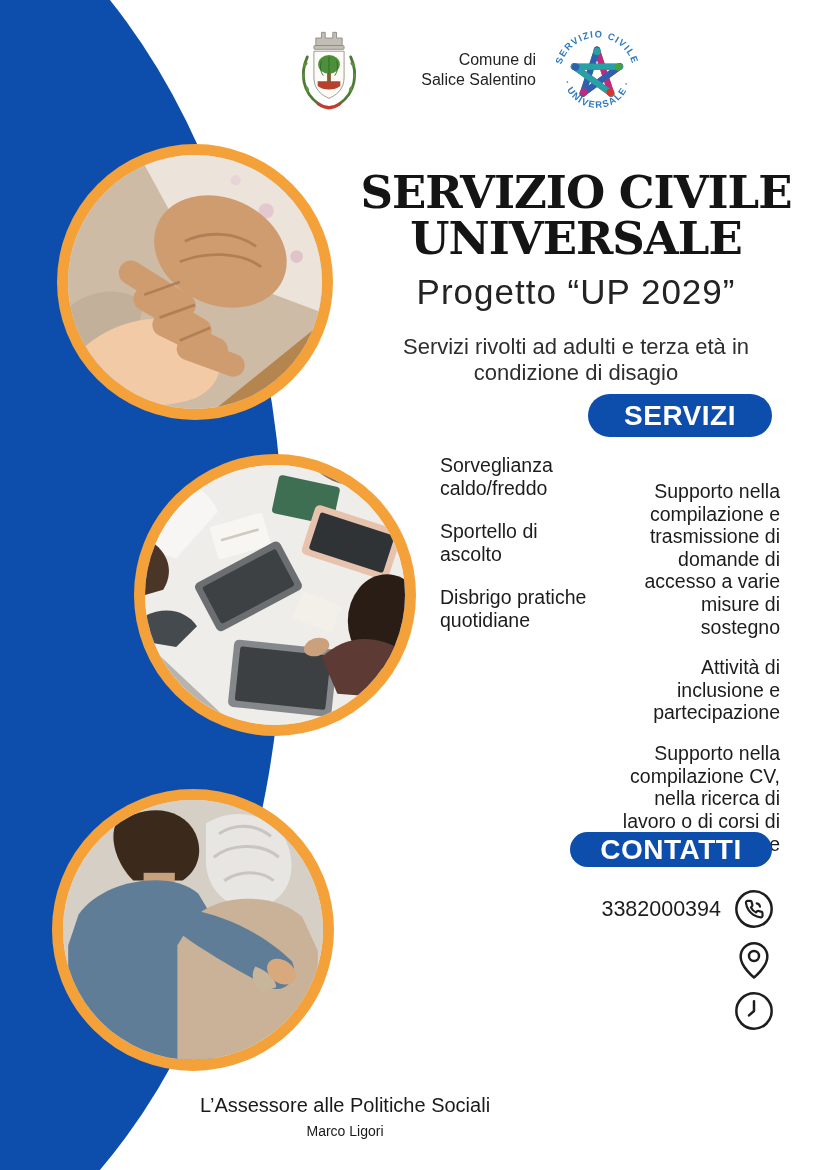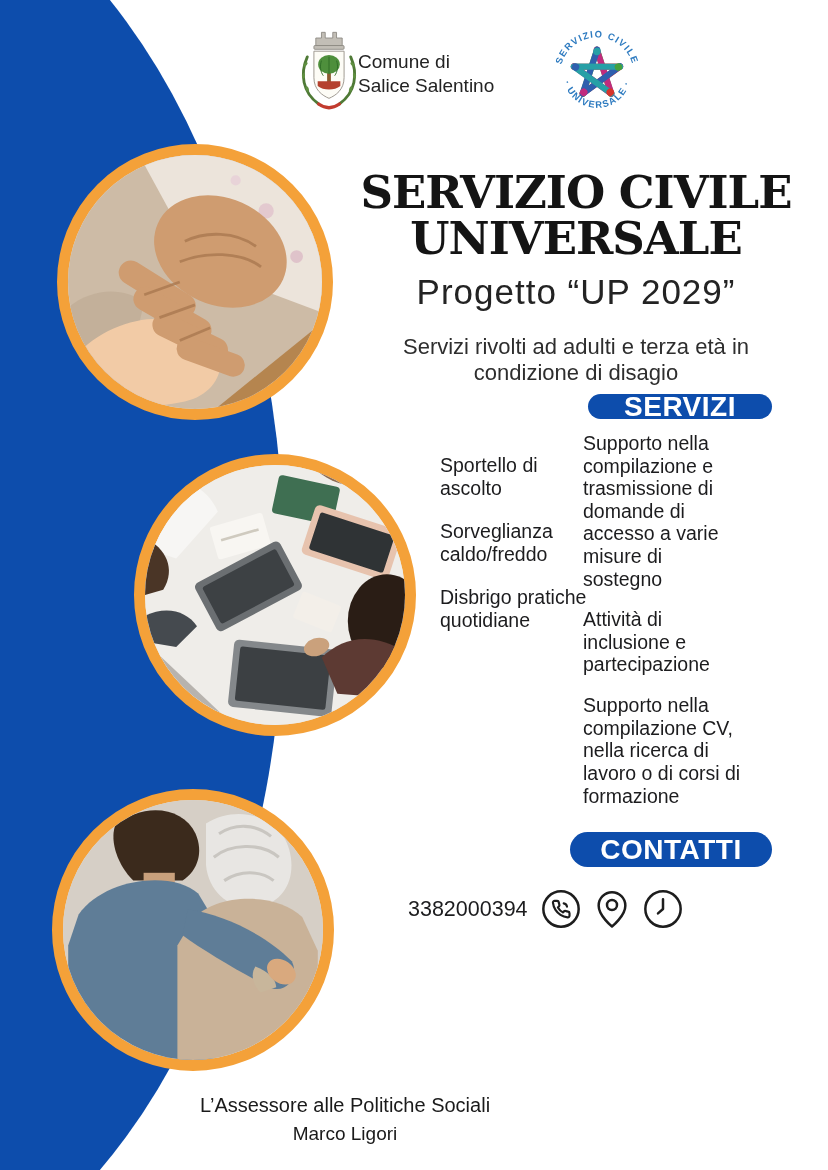--- a/index.html
+++ b/index.html
@@ -15,59 +15,59 @@
   .photo{ position:absolute; border-radius:50%; border:11px solid var(--orange);
           overflow:hidden; z-index:3; background:#e8e2da; }
   .photo svg{ display:block; width:100%; height:100%; }
   .photo.c1{ left:57px;  top:144px; width:276px; height:276px; }
   .photo.c2{ left:134px; top:454px; width:282px; height:282px; }
   .photo.c3{ left:52px;  top:789px; width:282px; height:282px; }
 
   
   .coa{ position:absolute; left:296px; top:26px; width:66px; height:90px; z-index:4; }
   .muni-name{ position:absolute; left:358px; top:50px; width:178px; z-index:4;
-              text-align:left; font-size:19px; line-height:1.25; color:#232323;
+              text-align:right; font-size:16px; line-height:1.25; color:#232323;
               white-space:pre-line; }
   .scu{ position:absolute; left:550px; top:27px; width:94px; height:94px; z-index:4; }
 
   
   .title-block{ position:absolute; left:350px; top:170px; width:452px; z-index:4; text-align:center; }
   .main-title{ font-family:"DejaVu Serif", serif; font-weight:800; font-size:45px;
                letter-spacing:-1px; line-height:1.03; color:#141414; }
   .project{ margin-top:9px; font-size:35px; font-weight:400; letter-spacing:1px; color:#232323; }
   .tagline{ margin-top:22px; font-size:22px; color:#2e2e2e; }
 
   
   .pill{ position:absolute; z-index:4; background:var(--blue); color:#fff; border-radius:24px;
          display:flex; align-items:center; justify-content:center;
          font-size:28px; font-weight:bold; letter-spacing:0.5px; }
-  .pill.servizi{ left:588px; top:394px; width:184px; height:25px; }
+  .pill.servizi{ left:588px; top:394px; width:184px; height:43px; }
   .pill.contatti{ left:570px; top:832px; width:202px; height:35px; }
 
   
   .svc{ position:absolute; z-index:4; font-size:19.5px; line-height:1.16; color:var(--ink); }
   .svc-left{ left:440px; top:454px; width:178px; text-align:left; }
-  .svc-right{ left:583px; top:432px; width:197px; text-align:left; }
+  .svc-right{ left:583px; top:480px; width:197px; text-align:right; }
   .svc .item{ white-space:pre-line; }
   .svc-left .item{ margin-bottom:21px; }
   .svc-right .item{ margin-bottom:18px; }
 
   
   .contacts{ position:absolute; left:408px; top:889px; width:366px; z-index:4;
-             display:flex; flex-direction:row; gap:11px; }
+             display:flex; flex-direction:column; gap:11px; }
   .crow{ display:flex; align-items:center; justify-content:flex-end; gap:13px; }
   .crow .txt{ text-align:right; white-space:pre-line; font-size:20px; line-height:1.25; color:var(--ink); }
   .crow .phone-num{ font-size:21.5px; }
   .cicon{ flex:none; width:40px; height:40px; }
   .cicon svg{ display:block; width:100%; height:100%; }
 
   
   .foot{ position:absolute; top:1094px; z-index:4; text-align:center; color:#1a1a1a; }
   .foot .role{ font-size:20px; font-weight:normal; }
-  .foot .name{ font-size:19px; margin-top:6px; }
+  .foot .name{ font-size:14px; margin-top:6px; }
   .foot-left{ left:150px; width:390px; }
   .foot-right{ left:564px; width:220px; }
 </style>
 </head>
 <body>
 
 <div class="poster">
 
   <div class="blob"></div>
 
@@ -226,24 +226,24 @@
   <div class="title-block">
     <div class="main-title">SERVIZIO CIVILE</div>
     <div class="main-title">UNIVERSALE</div>
     <div class="project">Progetto “UP 2029”</div>
     <div class="tagline">Servizi rivolti ad adulti e terza età in condizione di disagio</div>
   </div>
 
   <div class="pill servizi">SERVIZI</div>
 
   <div class="svc svc-left">
+    <div class="item">Sorveglianza
+caldo/freddo</div>
     <div class="item">Sportello di
 ascolto</div>
-    <div class="item">Sorveglianza
-caldo/freddo</div>
     <div class="item">Disbrigo pratiche
 quotidiane</div>
   </div>
 
   <div class="svc svc-right">
     <div class="item">Supporto nella
 compilazione e
 trasmissione di
 domande di
 accesso a varie

